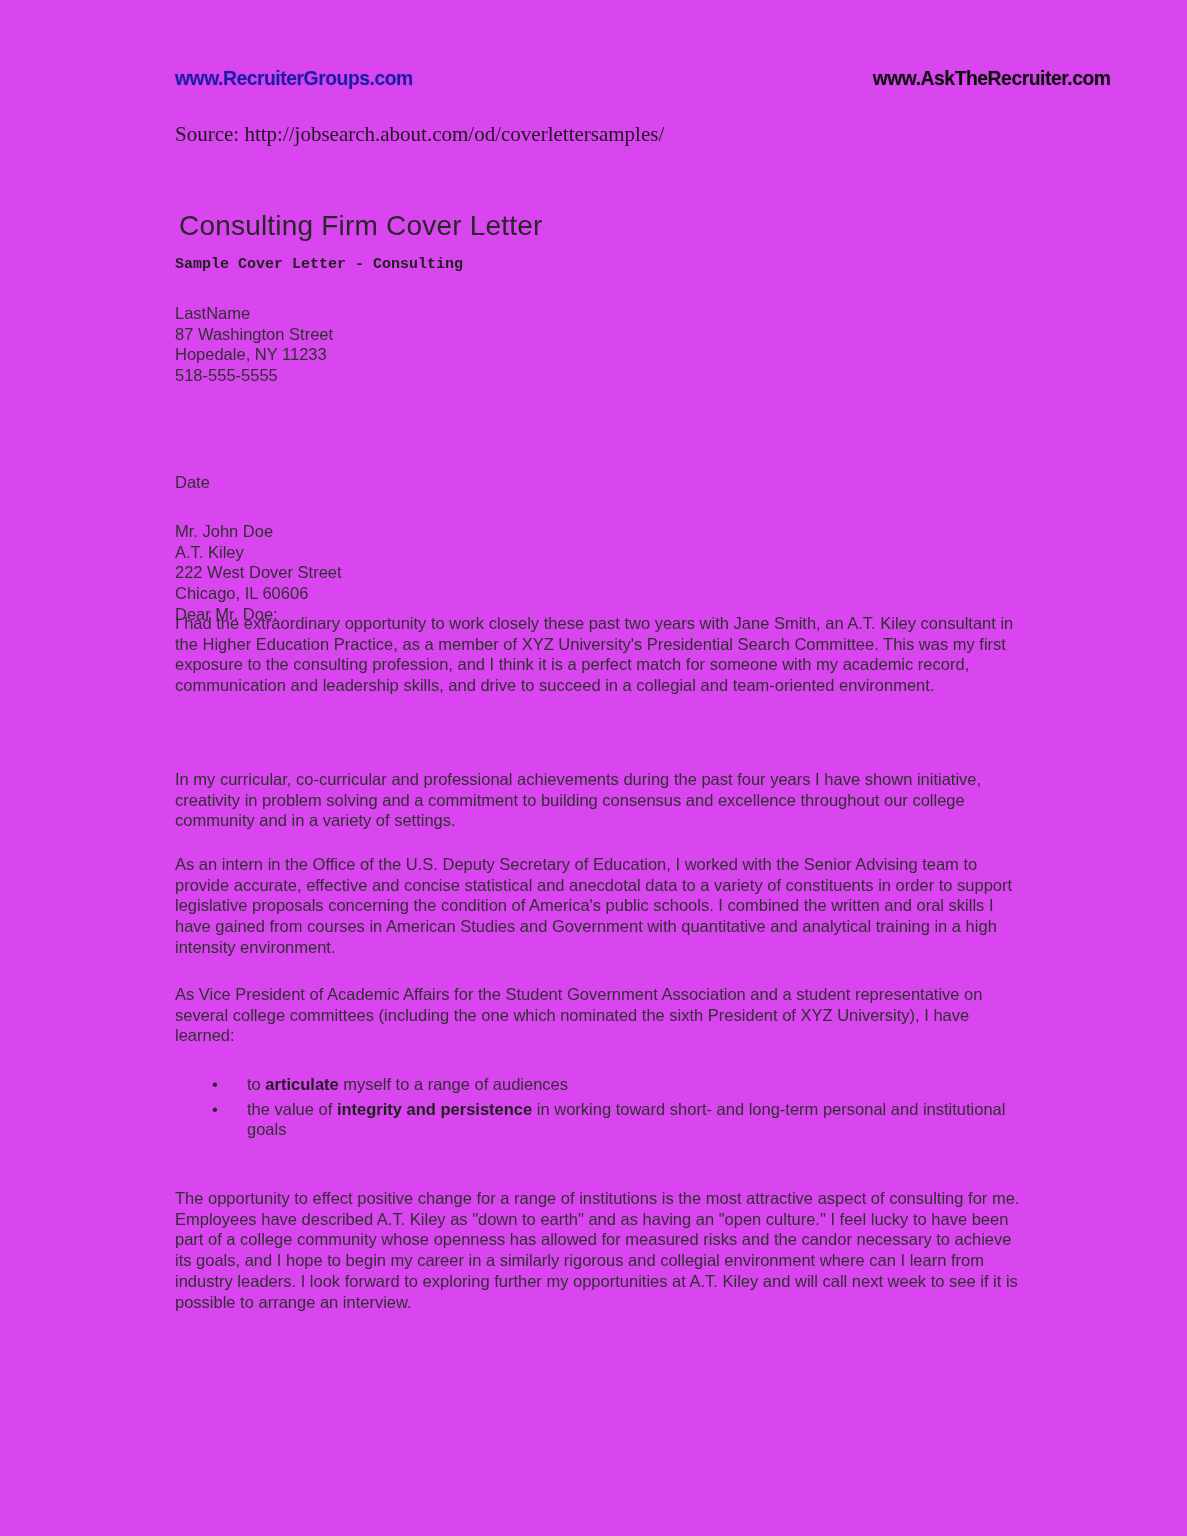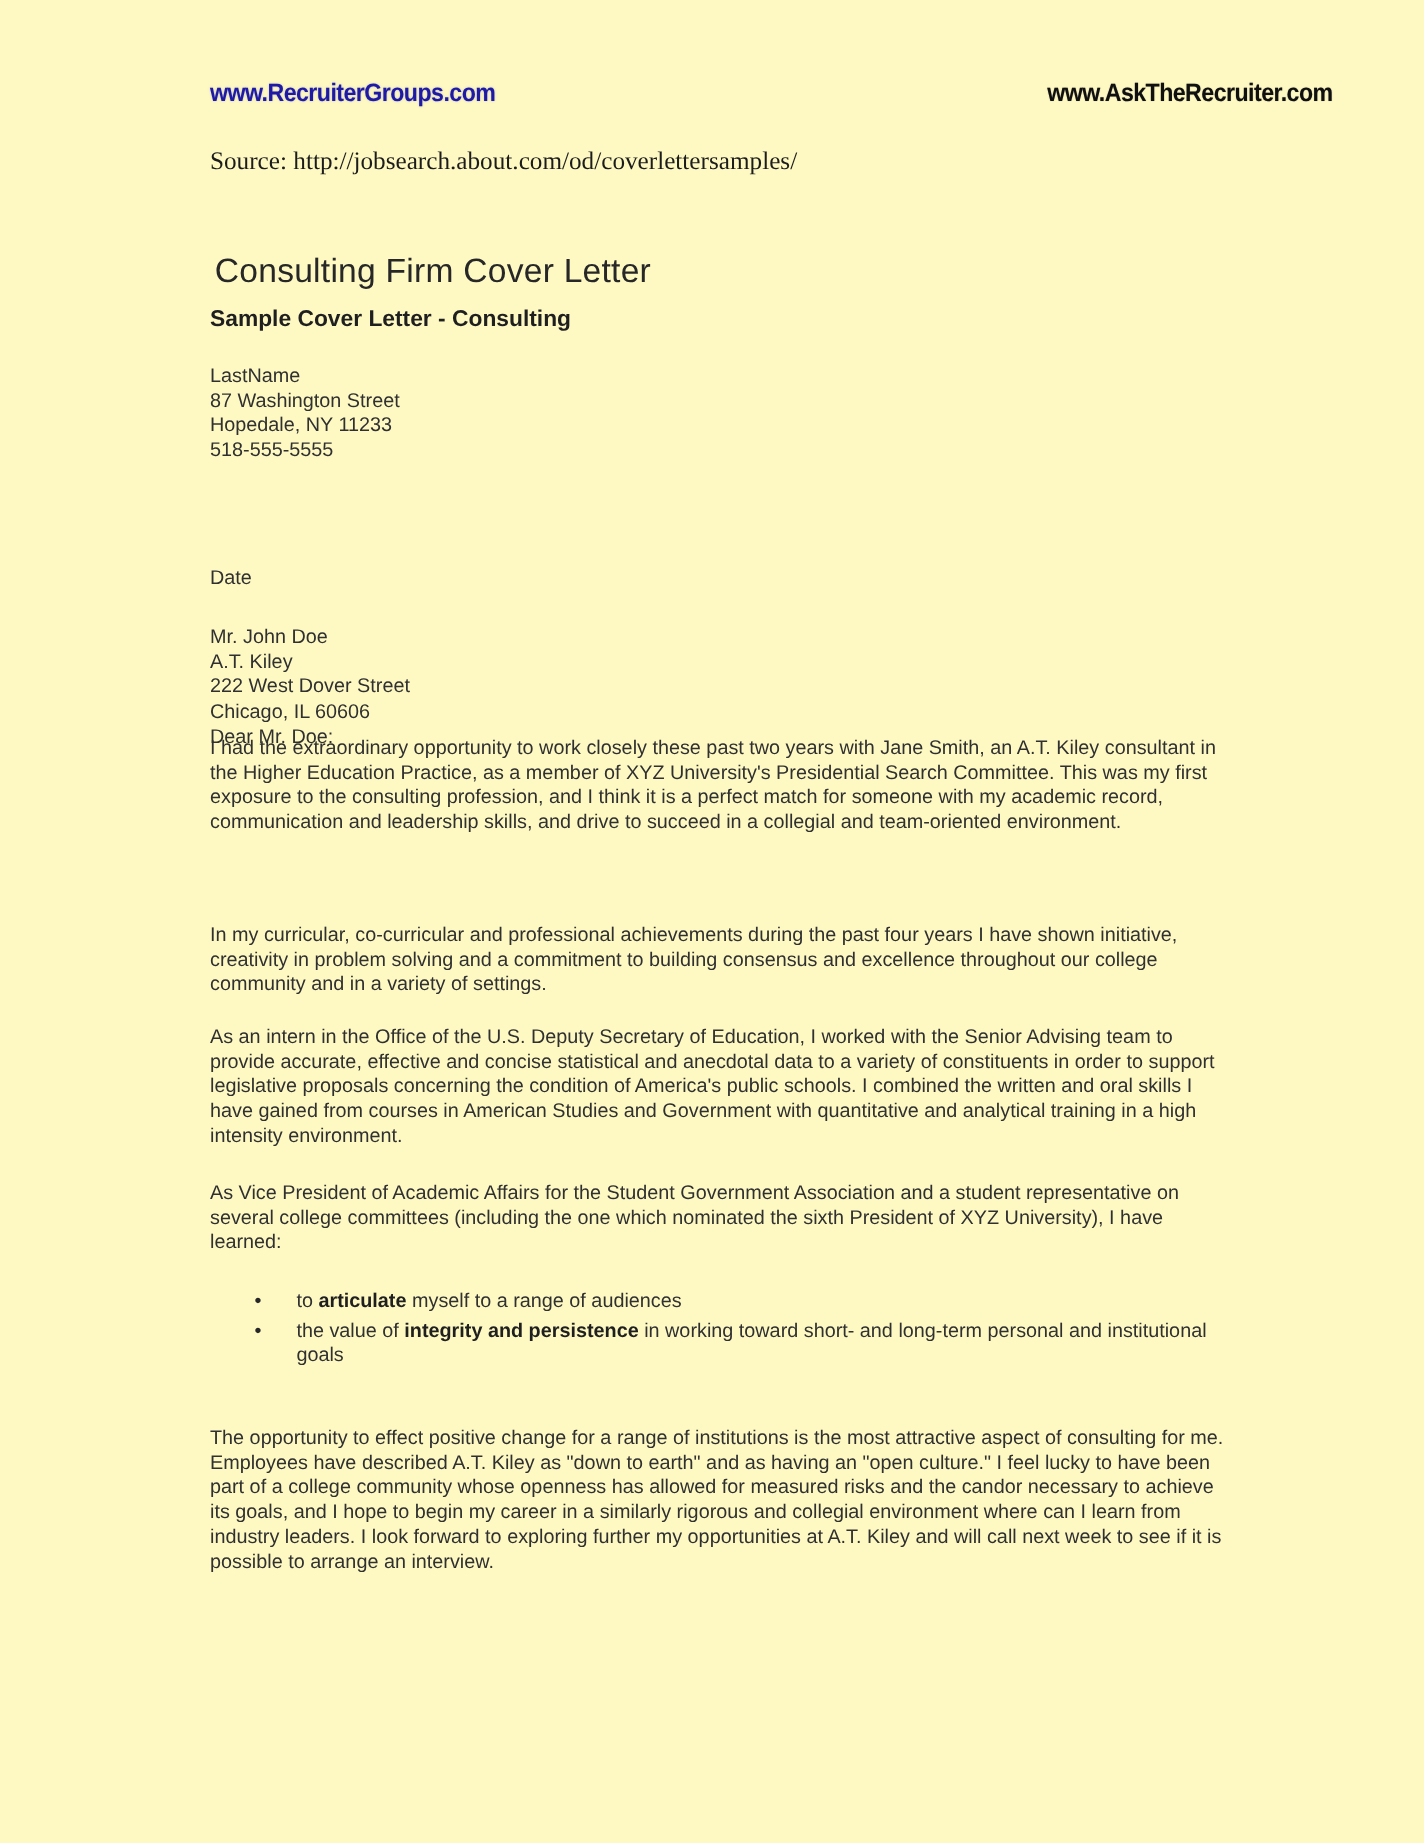--- a/index.html
+++ b/index.html
@@ -1,21 +1,21 @@
 <!DOCTYPE html>
 <html><head>
 <meta charset="utf-8">
 <style>
   html, body { margin: 0; padding: 0; background: #e8e8e8; }
   .page {
     position: relative;
     width: 1187px;
     height: 1536px;
     margin: 0 auto;
-    background: #fef9c3;
+    background: #d946ef;
     overflow: hidden;
     font-family: "Liberation Sans", sans-serif;
     color: #2e2e2e;
   }
   .header-row {
     position: absolute;
     top: 66px; left: 175px; right: 77px;
     display: flex;
     justify-content: space-between;
     align-items: flex-start;
@@ -52,23 +52,24 @@
     margin: 4px;
     font-size: 28px;
     font-weight: 400;
     color: #272727;
     letter-spacing: 0.2px;
   }
   .doc-subtitle {
     position: absolute;
     top: 256px; left: 175px;
     margin: 0;
-    font-size: 19px;
+    font-size: 15px;
     font-weight: 700;
     color: #1f1f1f;
+    font-family: Liberation Mono, monospace;
   }
   .block, .para, .date-line, .closing {
     position: absolute;
     left: 175px;
     width: 845px;
     font-size: 16.5px;
     line-height: 20.7px;
     margin: 0;
     color: #303030;
   }

